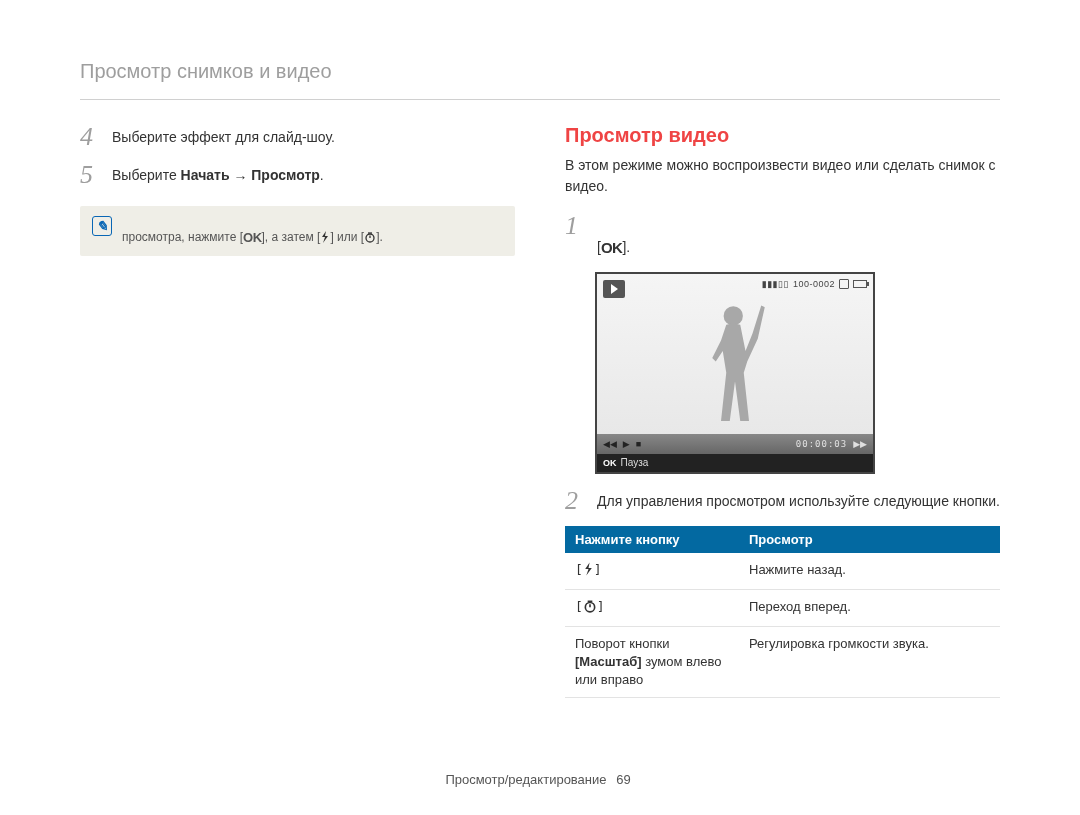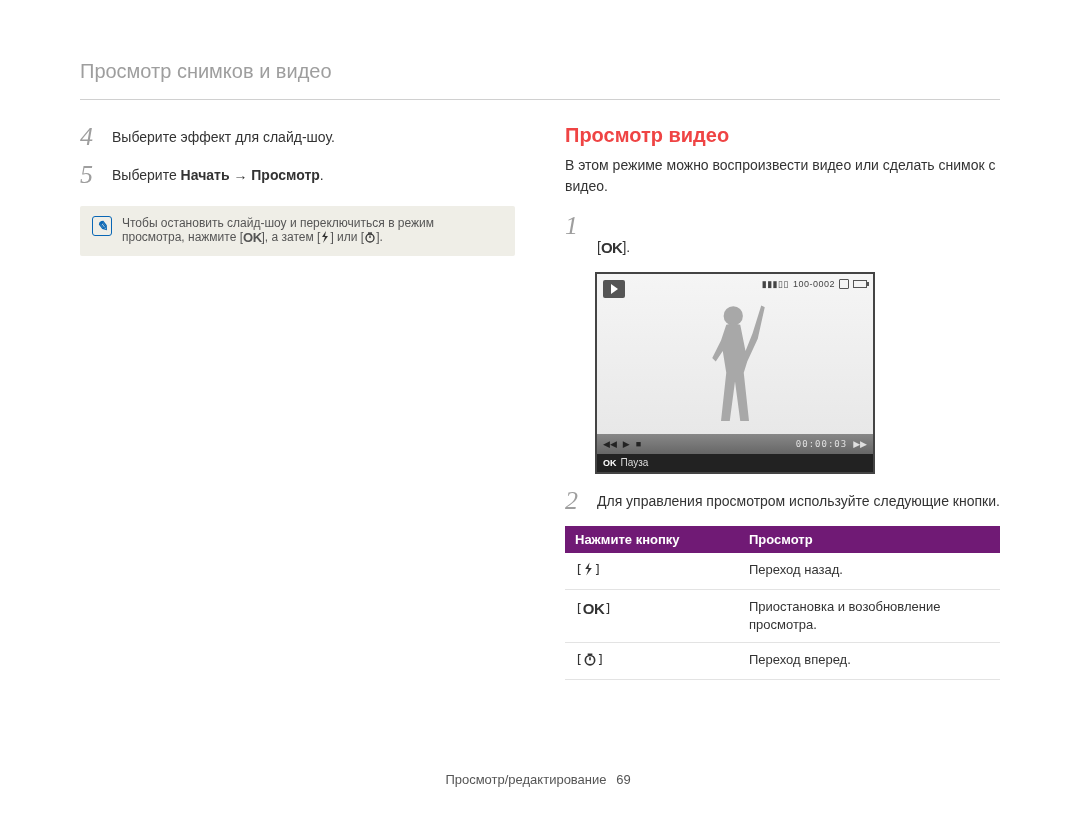--- a/index.html
+++ b/index.html
@@ -135,21 +135,21 @@
       font-size: 10px; padding: 0 6px; display:flex; align-items:center; gap:4px;
     }
     .preview-footer .oklab { font-weight: 900; font-size: 9px; color:#fff; }
     table.ctrls {
       width: 100%;
       border-collapse: collapse;
       margin-top: 6px;
       font-size: 13px;
     }
     table.ctrls th {
-      background: #701a75;
+      background: #0369a1;
       color: #fff;
       font-weight: bold;
       text-align: left;
       padding: 6px 10px;
       font-size: 13px;
     }
     table.ctrls td {
       border-bottom: 1px solid #e3e3e3;
       padding: 8px 10px;
       vertical-align: top;
@@ -187,21 +187,21 @@
       <div class="step-body">
         <span>Выберите </span><span class="bold">Начать → Просмотр</span><span>.</span>
         <ul class="bullets">
         </ul>
       </div>
     </div>
 
     <div class="notebox">
       <span class="note-icon">✎</span>
       <div>
-        <span>Чтобы остановить слайд-шоу и переключиться в режим</span><br>
+        <br>
         <span>просмотра, нажмите [</span><span class="okbtn">OK</span><span>], а затем [</span><span class="btn-icon"><svg width="10" height="12" viewBox="0 0 10 12">
               <path d="M6 0 L2 6 L5 6 L3 12 L8 5 L5 5 Z" fill="#333"></path>
             </svg></span><span>] или [</span><span class="btn-icon"><svg width="12" height="12" viewBox="0 0 12 12">
               <circle cx="6" cy="7" r="4" fill="none" stroke="#333" stroke-width="1.3"></circle>
               <line x1="6" y1="7" x2="6" y2="4.5" stroke="#333" stroke-width="1.3"></line>
               <line x1="4" y1="2" x2="8" y2="2" stroke="#333" stroke-width="1.3"></line>
             </svg></span><span>].</span>
       </div>
     </div>
   </div>
@@ -259,38 +259,38 @@
           <th>Просмотр</th>
         </tr>
       </thead>
       <tbody>
         <tr>
           <td>
             <span class="bracket-btn">[<span class="btn-icon"><svg width="11" height="14" viewBox="0 0 10 12">
                     <path d="M6 0 L2 6 L5 6 L3 12 L8 5 L5 5 Z" fill="#333"></path>
                   </svg></span>]</span>
           </td>
-          <td>Переход назад.</td>
-        </tr>
-        <tr>
-          <td>
-            <span class="bracket-btn">[<span class="okbtn" style="font-size:15px">OK</span>]</span>
-          </td>
-          <td>Приостановка и возобновление просмотра.</td>
+          <td>Нажмите назад.</td>
         </tr>
         <tr>
           <td>
             <span class="bracket-btn">[<span class="btn-icon"><svg width="14" height="14" viewBox="0 0 12 12">
                     <circle cx="6" cy="7" r="4" fill="none" stroke="#333" stroke-width="1.4"></circle>
                     <line x1="6" y1="7" x2="6" y2="4.5" stroke="#333" stroke-width="1.4"></line>
                     <line x1="4" y1="2" x2="8" y2="2" stroke="#333" stroke-width="1.4"></line>
                   </svg></span>]</span>
           </td>
           <td>Переход вперед.</td>
         </tr>
+        <tr>
+          <td>
+            <span>Поворот кнопки </span><span class="bold">[Масштаб]</span><span> зумом влево или вправо</span>
+          </td>
+          <td>Регулировка громкости звука.</td>
+        </tr>
       </tbody>
     </table>
   </div>
 </div>
 
 <div class="footer">
   <span>Просмотр/редактирование</span>
   <span class="pg">69</span>
 </div>
 

